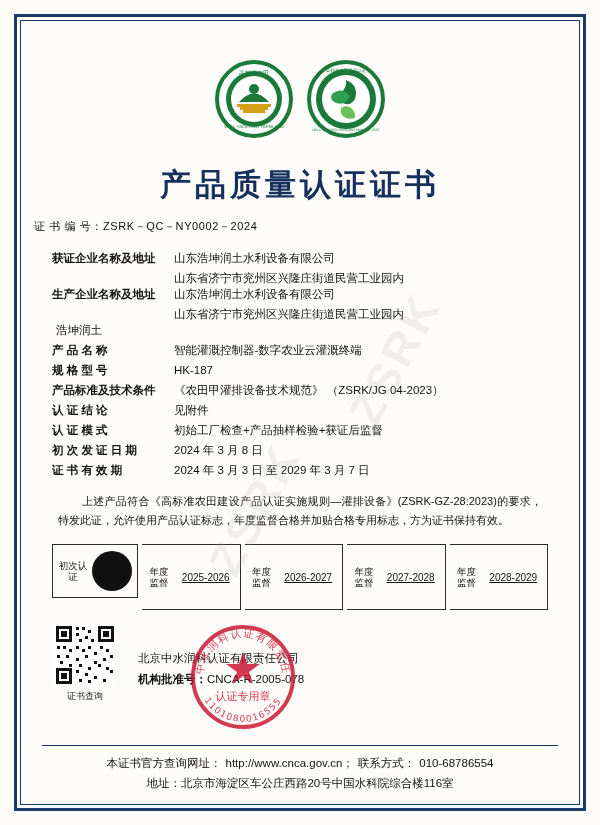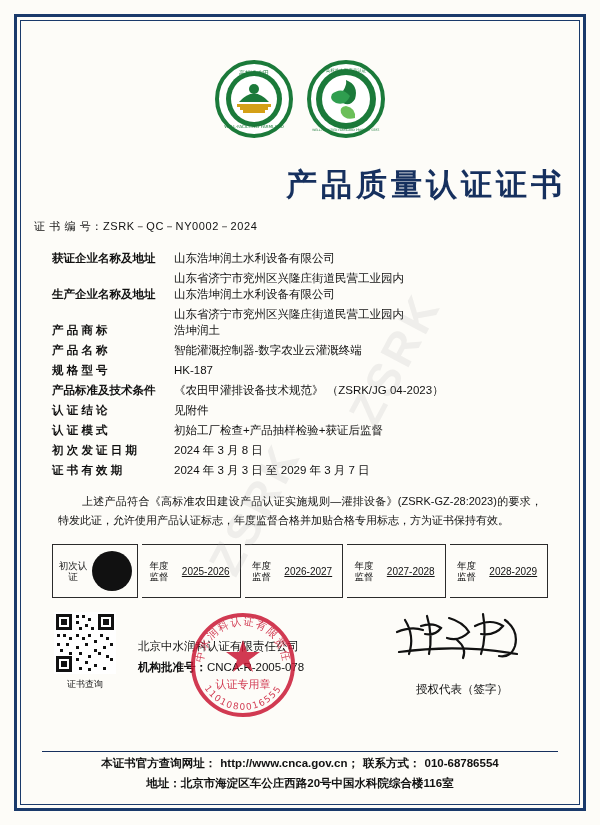--- a/index.html
+++ b/index.html
@@ -53,21 +53,21 @@
 
   
   .logos{
     display:flex;justify-content:center;align-items:center;
     gap:14px;margin-top:28px;
   }
   .logo{width:78px;height:78px;border-radius:50%;position:relative;}
   .logo svg{display:block;}
 
   .title{
-    text-align:right;
+    text-align:center;
     font-family:Liberation Serif, serif;
     font-size:31px;font-weight:bold;color:#16305e;
     letter-spacing:4px;margin-top:26px;
   }
   .certno{
     font-size:11px;color:#111;margin-top:13px;letter-spacing:.6px;
   }
 
   .fields{
     margin:16px 18px 0 18px;font-size:11.5px;color:#111;
@@ -96,21 +96,21 @@
     height:54px;box-sizing:border-box;
   }
   .surv-first .lbl{
     width:34px;font-size:9.5px;line-height:11px;text-align:center;color:#111;padding-left:3px;
   }
   .surv-first .dot{
     width:40px;height:40px;border-radius:50%;background:#111;margin-left:2px;
   }
   .surv-cell{
     flex:1;border:1px solid #2b2b2b;border-left:none;display:flex;align-items:center;
-    height:54px;box-sizing:border-box;
+    height:66px;box-sizing:border-box;
   }
   .surv-cell .lbl{
     width:26px;font-size:9.5px;line-height:11px;text-align:center;color:#111;padding-left:4px;
   }
   .surv-cell .yr{
     flex:1;text-align:center;font-size:10px;color:#111;text-decoration:underline;
   }
 
   
   .midrow{
@@ -131,22 +131,22 @@
     position:absolute;left:132px;top:-6px;width:118px;height:118px;
   }
   .sign{
     position:absolute;right:6px;top:-6px;width:160px;text-align:center;
   }
   .sign .scribble{height:62px;}
   .sign .scap{font-size:11.5px;color:#111;margin-top:14px;}
 
   .footer{
     position:absolute;left:8px;right:8px;bottom:2px;
-    border-top:1.5px solid #16305e;padding-top:1px;
-    text-align:center;font-size:11.5px;color:#111;line-height:20px;font-weight:bold;
+    border-top:1.5px solid #16305e;padding-top:7px;
+    text-align:center;font-size:11.5px;color:#111;line-height:20px;
   }
   .footer .line1 span{margin:0 2px;}
 </style>
 </head>
 <body>
 
 <div class="page">
   <div class="border-outer"></div>
   <div class="border-inner"></div>
   <div class="corner tl"></div>
@@ -204,21 +204,20 @@
       </div>
       <div class="indent">山东省济宁市兖州区兴隆庄街道民营工业园内</div>
 
       <div class="frow">
         <div class="flabel">生产企业名称及地址</div>
         <div class="fvalue">山东浩坤润土水利设备有限公司</div>
       </div>
       <div class="indent">山东省济宁市兖州区兴隆庄街道民营工业园内</div>
 
       <div class="frow">
-        <div class="flabel">产 品 商 标</div>
         <div class="fvalue">浩坤润土</div>
       </div>
       <div class="frow">
         <div class="flabel">产 品 名 称</div>
         <div class="fvalue">智能灌溉控制器-数字农业云灌溉终端</div>
       </div>
       <div class="frow">
         <div class="flabel">规 格 型 号</div>
         <div class="fvalue">HK-187</div>
       </div>
@@ -342,35 +341,20 @@
             <path id="sealbot" d="M 14 59 A 45 45 0 0 0 104 59" fill="none"></path>
             <text font-size="9" fill="#c8102e" font-family="DejaVu Sans, sans-serif" letter-spacing="1.4">
               <textPath href="#sealbot" startOffset="50%" text-anchor="middle">1101080016555</textPath>
             </text>
             <polygon points="59,34 63,46 76,46 65,54 69,66 59,58 49,66 53,54 42,46 55,46" fill="#c8102e"></polygon>
             <text x="59" y="82" font-size="11" fill="#c8102e" text-anchor="middle" font-family="DejaVu Sans, sans-serif">认证专用章</text>
           </g>
         </svg>
       </div>
 
-      <div class="sign">
-        <div class="scribble">
-          <svg width="150" height="62" viewBox="0 0 150 62">
-            <g fill="none" stroke="#111" stroke-width="2.2" stroke-linecap="round">
-              <path d="M18 14 q10 16 4 34 M10 26 q14 -6 26 -2"></path>
-              <path d="M40 10 q6 20 2 38 M34 20 q12 -4 20 2 q-6 8 -16 6"></path>
-              <path d="M62 12 q14 4 20 14 q-10 10 -22 6 M70 34 q10 8 6 18"></path>
-              <path d="M96 8 q4 22 -2 40 M88 20 q16 -8 28 0 q-8 10 -22 8"></path>
-              <path d="M118 14 q14 10 10 26 q-4 12 -16 10"></path>
-              <path d="M12 46 q60 -8 118 2"></path>
-            </g>
-          </svg>
-        </div>
-        <div class="scap">授权代表（签字）</div>
-      </div>
     </div>
 
     <div class="footer">
       <div class="line1">
         <span>本证书官方查询网址：</span><span>http://www.cnca.gov.cn；</span><span>联系方式：</span><span>010-68786554</span>
       </div>
       <div class="line2">地址：北京市海淀区车公庄西路20号中国水科院综合楼116室</div>
     </div>
 
   </div>

